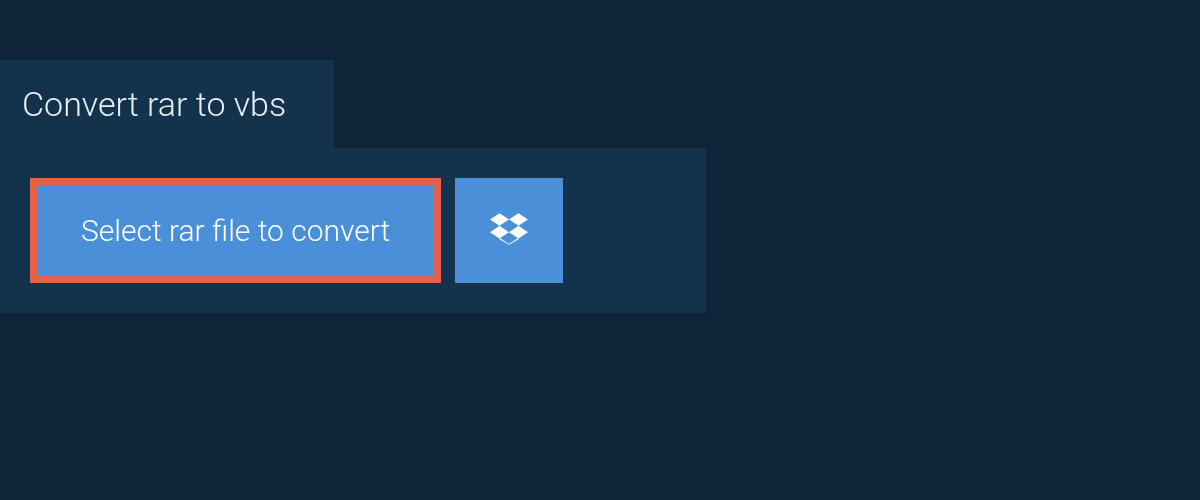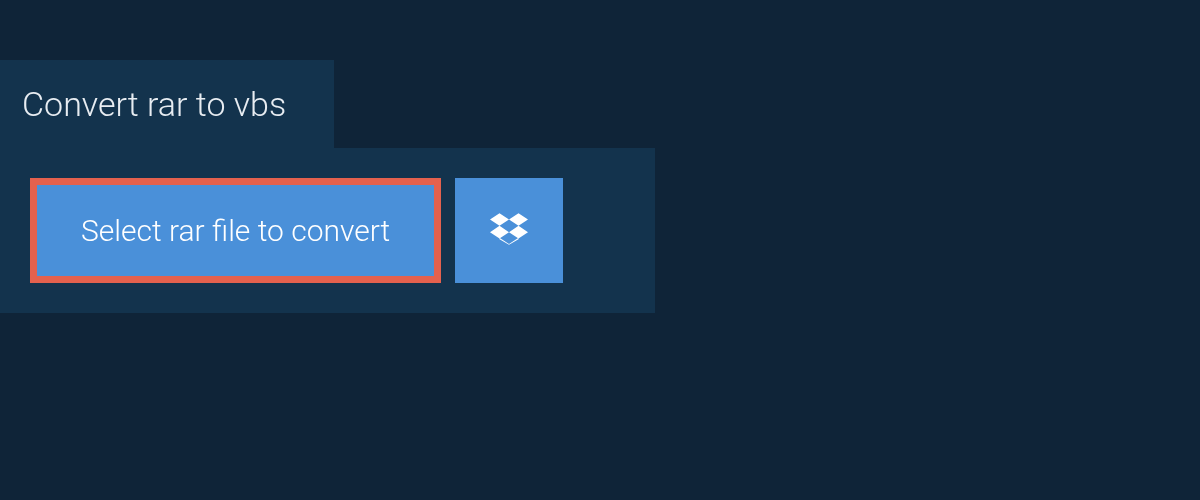--- a/index.html
+++ b/index.html
@@ -22,21 +22,21 @@
     }
     .tab-title {
       color: #e8edf2;
       font-size: 34px;
       font-weight: 300;
       text-align: right;
     }
     .panel {
       background: #13334d;
       padding: 30px 30px 30px 30px;
-      width: 655px;
+      width: 706px;
     }
     .button-row {
       display: flex;
       gap: 14px;
       align-items: stretch;
     }
     .select-button {
       background: #4a90d9;
       border: 7px solid #e4614e;
       color: #ffffff;

